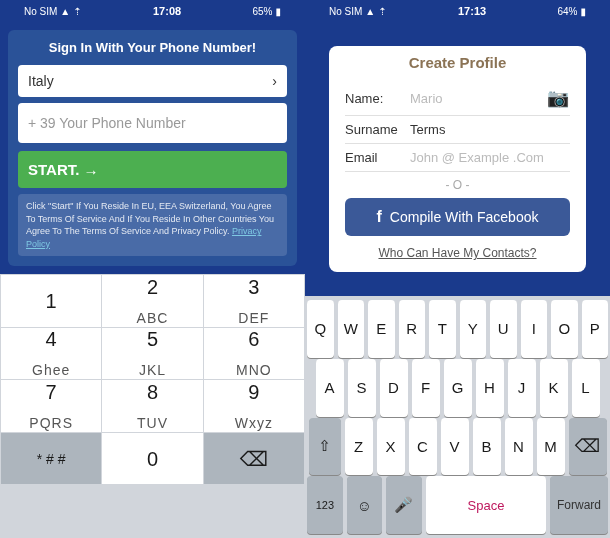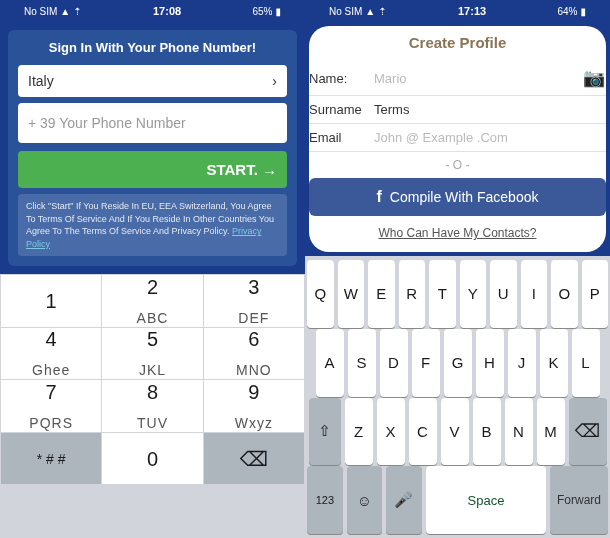--- a/index.html
+++ b/index.html
@@ -76,21 +76,21 @@
       border-radius: 4px;
       padding: 12px 10px;
       margin-bottom: 8px;
       font-size: 14px;
       color: #999;
     }
     .start-btn {
       background: #4caf50;
       border-radius: 4px;
       padding: 10px;
-      text-align: right;
+      text-align: left;
       color: white;
       font-size: 15px;
       font-weight: 600;
       margin-bottom: 6px;
     }
     .terms-text {
       background: rgba(255,255,255,0.15);
       border-radius: 4px;
       padding: 6px 8px;
       color: rgba(255,255,255,0.85);
@@ -131,23 +131,23 @@
     .num-key-sub {
       font-size: 14px;
       color: #555;
       letter-spacing: 1px;
       margin-top: 13px;
     }
 
     
     .create-profile-area {
       background: white;
-      margin: 4px;
-      border-radius: 20px;
-      padding: 8px 0;
+      margin: 24px;
+      border-radius: 8px;
+      padding: 8px 16px;
       flex-shrink: 0;
     }
     .create-profile-title {
       text-align: center;
       color: #8b7355;
       font-size: 15px;
       font-weight: 600;
       margin-bottom: 10px;
     }
     .profile-field {
@@ -233,21 +233,21 @@
       min-width: 25px;
       flex: 1;
       max-width: 28px;
       cursor: pointer;
       box-shadow: 0 1px 0 #888;
     }
     .kb-key.space-key {
       max-width: 120px;
       flex: 5;
       font-size: 13px;
-      color: #14532d;
+      color: #be185d;
     }
     .kb-key.shift-key {
       background: #adb5bd;
       max-width: 32px;
       flex: 1.5;
     }
     .kb-key.delete-kb-key {
       background: #adb5bd;
       max-width: 38px;
       flex: 1.5;

